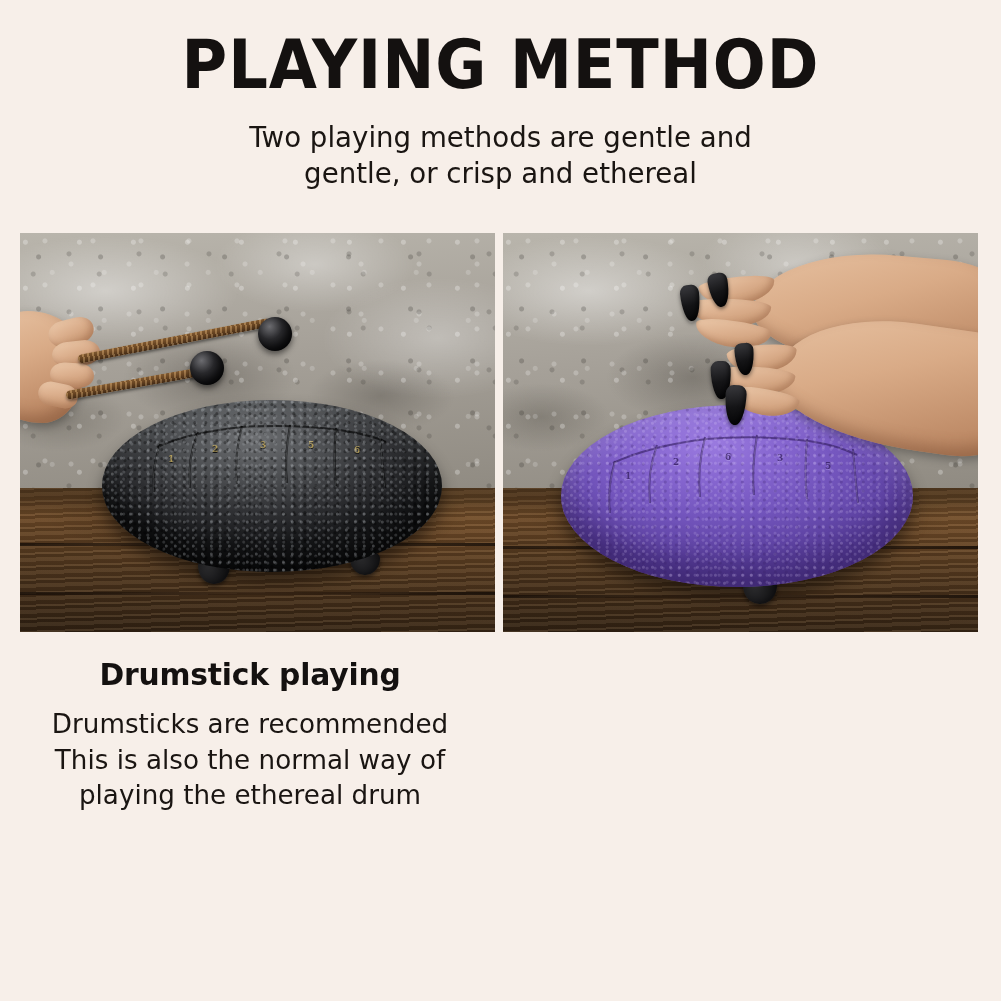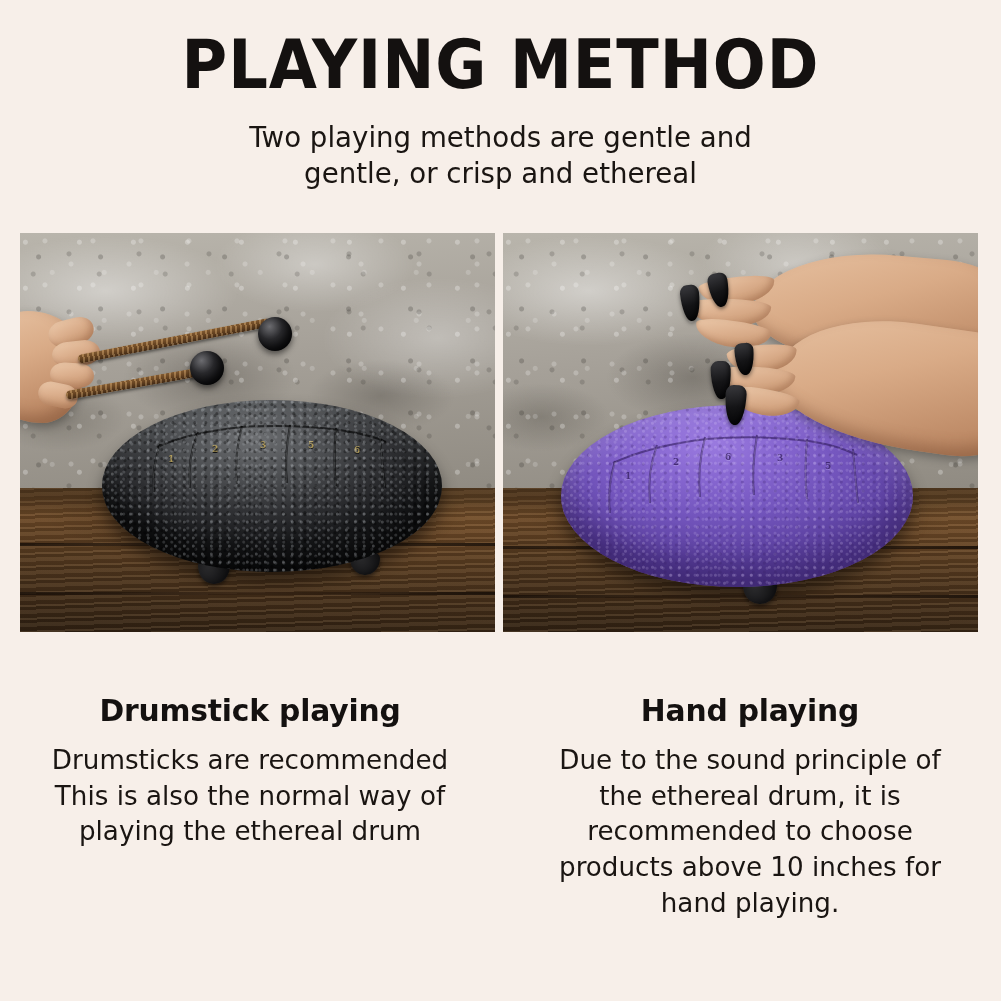--- a/index.html
+++ b/index.html
@@ -244,21 +244,21 @@
     position: absolute;
     background: linear-gradient(170deg, #3b3b3f 0%, #141416 55%, #050506 100%);
     border-radius: 38% 38% 46% 46% / 22% 22% 78% 78%;
     box-shadow: 0 2px 4px rgba(0,0,0,.5), inset -2px -2px 4px rgba(0,0,0,.6);
   }
 
   
   .captions {
     position: absolute;
     left: 0;
-    top: 692px;
+    top: 656px;
     width: 1001px;
     display: flex;
   }
   .cap-col {
     width: 500px;
     text-align: center;
     padding: 0 22px;
     box-sizing: border-box;
   }
   .cap-head {
@@ -401,25 +401,15 @@
 
     <div class="cap-col">
       <div class="cap-head">Drumstick playing</div>
       <div class="cap-body">
         <div>Drumsticks are recommended</div>
         <div>This is also the normal way of</div>
         <div>playing the ethereal drum</div>
       </div>
     </div>
 
-    <div class="cap-col">
-      <div class="cap-head">Hand playing</div>
-      <div class="cap-body">
-        <div>Due to the sound principle of</div>
-        <div>the ethereal drum, it is</div>
-        <div>recommended to choose</div>
-        <div>products above 10 inches for</div>
-        <div>hand playing.</div>
-      </div>
-    </div>
   </div>
 
 </div>
 
 </body></html>

